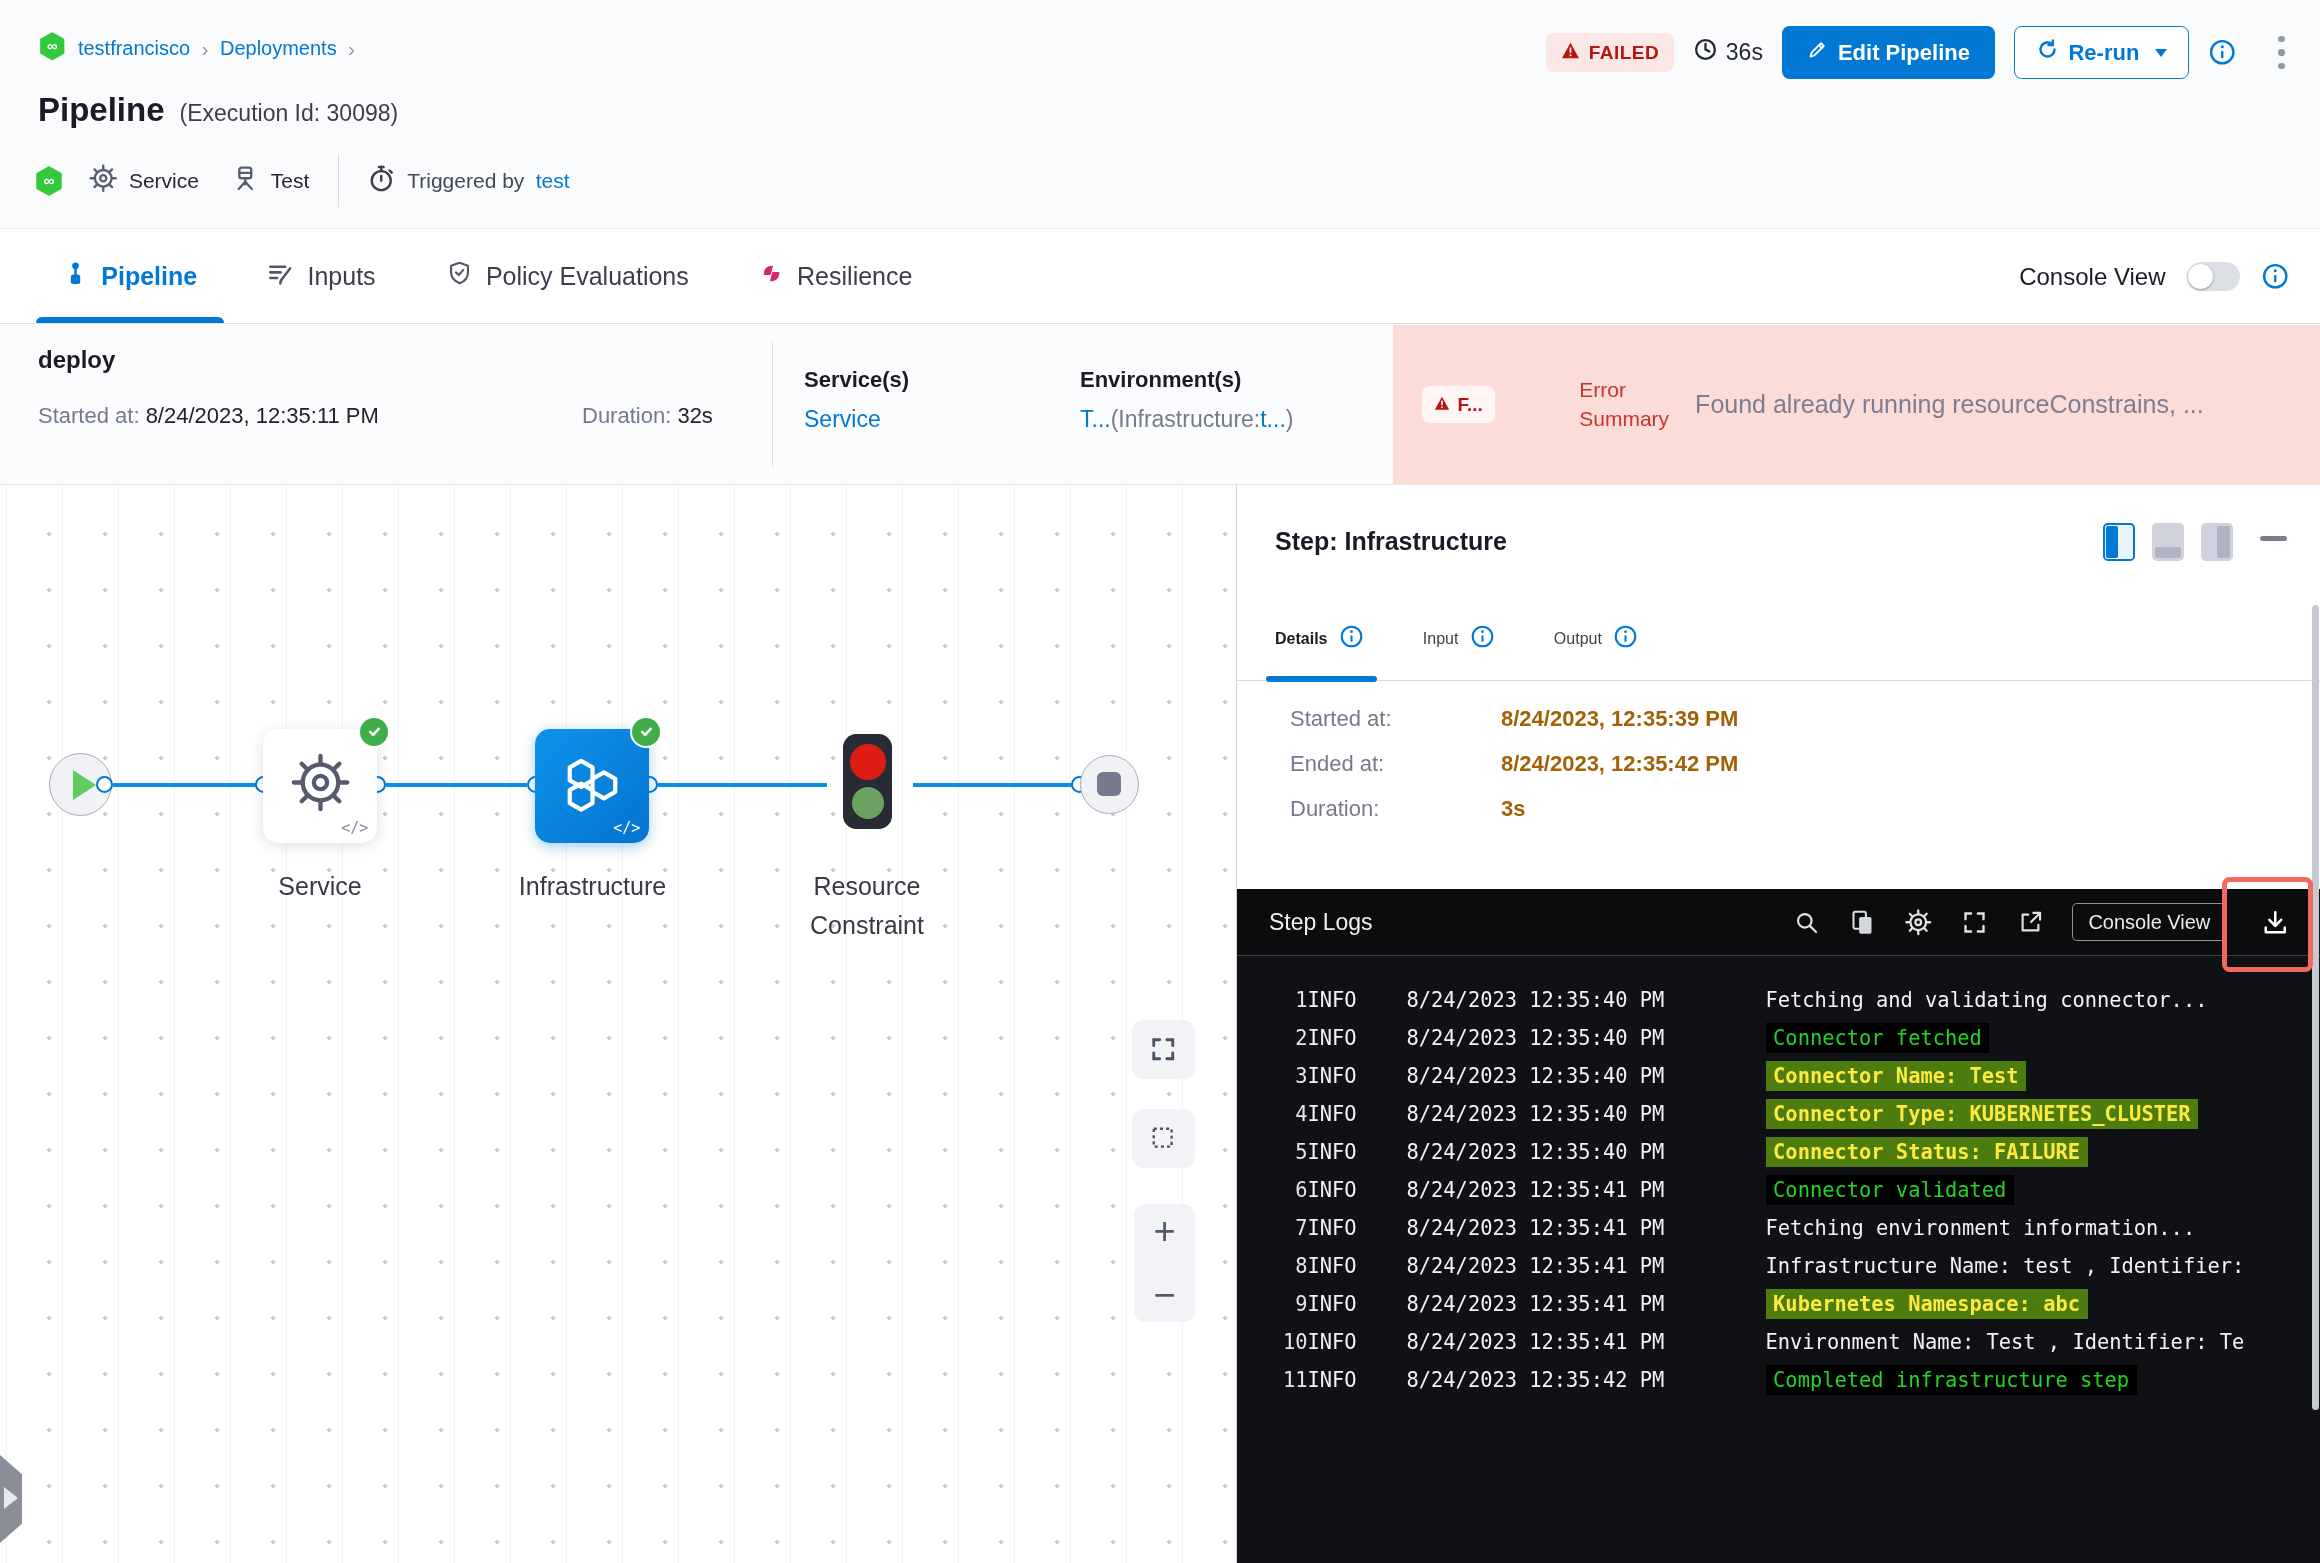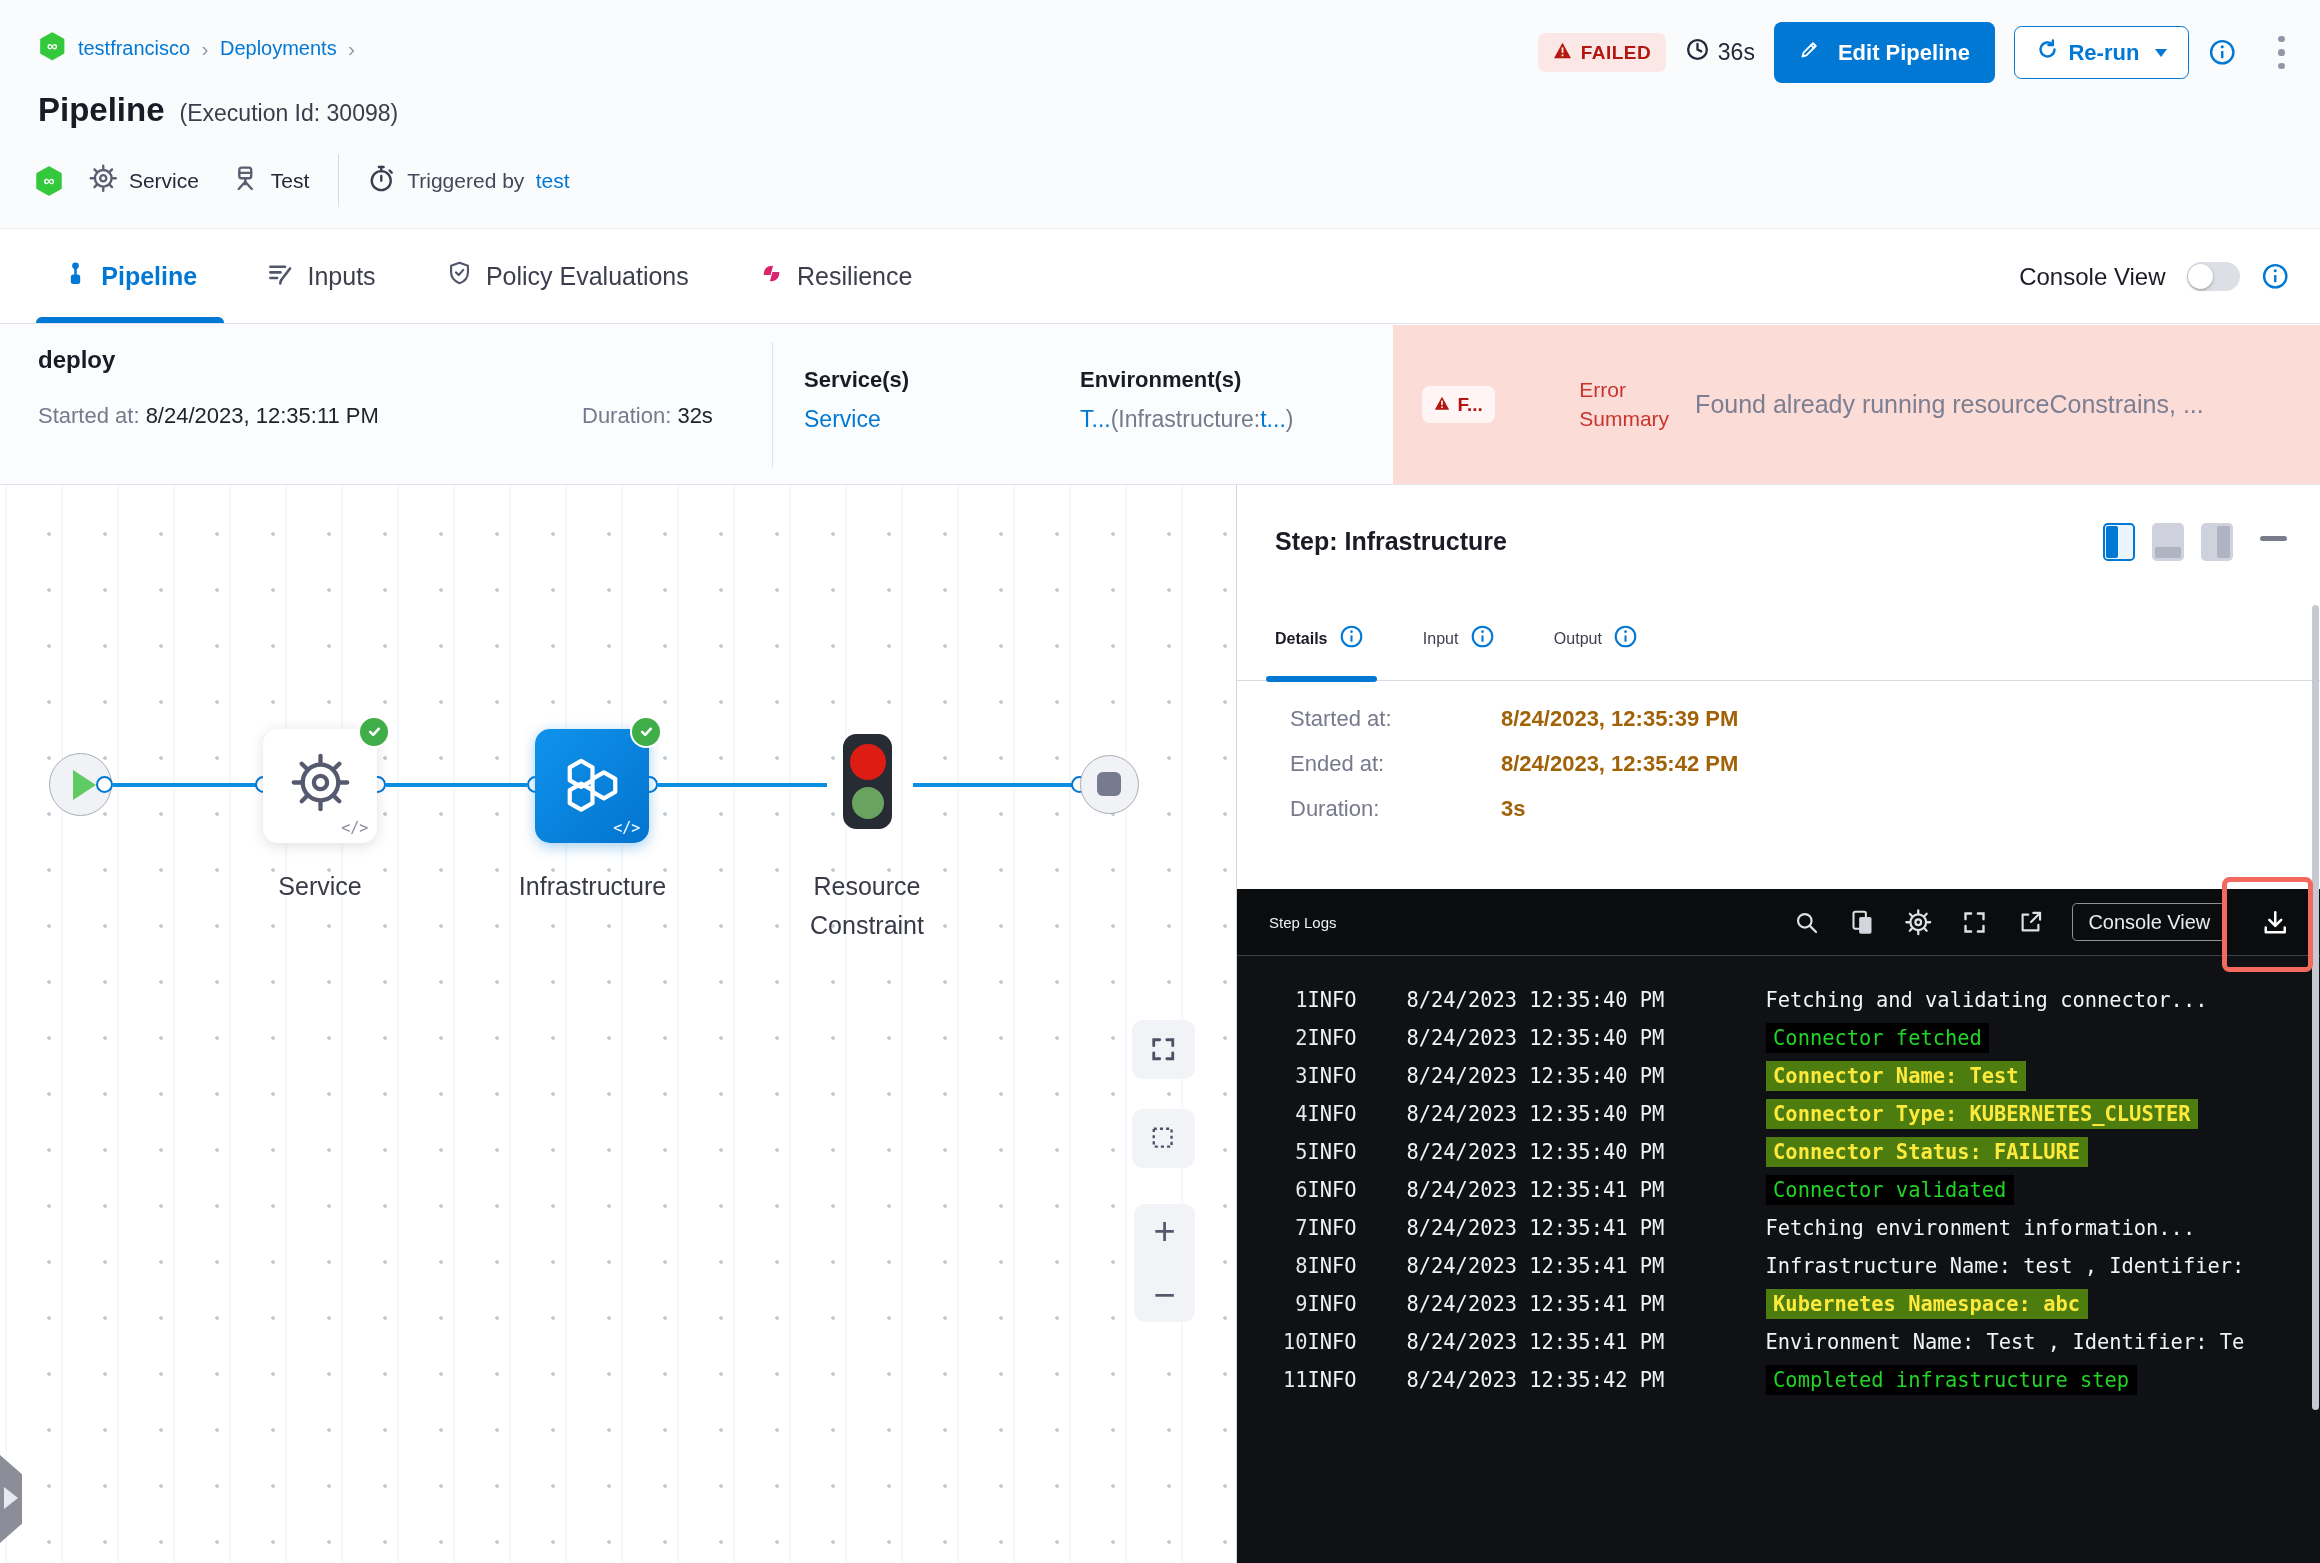--- a/index.html
+++ b/index.html
@@ -17,21 +17,21 @@
   .exec-id { font-size:23px; color:#3c3d4c; }
   .meta-row { position:absolute; left:34px; top:152px; display:flex; align-items:center; height:57px; }
   .meta-item { display:flex; align-items:center; gap:11.4px; font-size:21px; color:#26273a; }
   .meta-div { width:1px; height:53px; background:#d9dbe3; margin:0 28.5px; }
   .meta-link { color:#0278d5; }
   .trig-label { color:#45475a; }
 
   .header-actions { position:absolute; right:27px; top:25px; display:flex; align-items:center; gap:19px; height:55px; }
   .failed-badge { display:flex; align-items:center; gap:8.6px; background:#fbe7e6; border-radius:7.6px; padding:8.6px 15px; color:#b41710; font-weight:bold; font-size:19px; letter-spacing:0.5px; }
   .dur-chip { display:flex; align-items:center; gap:7.6px; font-size:23px; color:#26273a; }
-  .btn-primary { display:flex; align-items:center; gap:18px; background:#0278d5; color:#fff; border:none; border-radius:7.6px; height:61px; padding:0 25px; font-size:22px; font-weight:bold; cursor:pointer; font-family:inherit; }
+  .btn-primary { display:flex; align-items:center; gap:10px; background:#0278d5; color:#fff; border:none; border-radius:7.6px; height:53px; padding:0 25px; font-size:22px; font-weight:bold; cursor:pointer; font-family:inherit; }
   .btn-outline { display:flex; align-items:center; gap:9.5px; background:#fff; color:#0278d5; border:1.9px solid #0278d5; border-radius:7.6px; height:53px; padding:0 21px; font-size:22px; font-weight:bold; cursor:pointer; font-family:inherit; }
   .caret-down { width:0; height:0; border-left:6.7px solid transparent; border-right:6.7px solid transparent; border-top:8.6px solid #0278d5; margin-left:5.7px; }
   .kebab { display:flex; flex-direction:column; gap:6.7px; padding:5.7px 9.5px; cursor:pointer; margin-left:13.3px; }
   .kebab i { width:6.7px; height:6.7px; border-radius:50%; background:#9497a8; }
 
   
   .tabbar { position:absolute; top:228px; left:0; right:0; height:96px; background:#fff; border-top:1px solid #eef0f4; border-bottom:1px solid #dfe1e8; display:flex; align-items:stretch; padding-left:63px; }
   .tab { position:relative; display:flex; align-items:center; gap:13.3px; font-size:25px; color:#3c3e4d; margin-right:70px; cursor:pointer; }
   .tab.active { color:#0278d5; font-weight:bold; }
   .tab.active::after { content:""; position:absolute; left:-27px; right:-27px; bottom:0; height:5.7px; background:#0278d5; border-radius:5.7px 5.7px 0 0; }
@@ -118,21 +118,21 @@
   .ptab.active::after { content:""; position:absolute; left:-9.5px; right:-13.3px; bottom:-1.9px; height:5.7px; background:#0278d5; border-radius:5.7px; }
 
   .fields { position:absolute; top:221px; left:53px; }
   .frow { display:flex; margin-bottom:19px; font-size:22px; }
   .frow .fl { width:211px; color:#77798c; }
   .frow .fv { color:#a16207; font-weight:bold; }
 
   
   .logs { position:absolute; top:404px; left:0; right:0; bottom:0; background:#0f1114; }
   .logs-head { height:67px; background:#0b0c0e; border-bottom:1px solid #3c4147; display:flex; align-items:center; padding:0 32px; }
-  .logs-title { font-size:15px; color:#eef0f1; }
+  .logs-title { font-size:23px; color:#eef0f1; }
   .logs-tools { margin-left:auto; display:flex; align-items:center; gap:28.5px; }
   .ibtn { display:flex; align-items:center; justify-content:center; cursor:pointer; }
   .console-btn { border:1px solid #8d9298; border-radius:4.8px; color:#e9ebec; font-size:20px; padding:6.7px 15px; background:transparent; cursor:pointer; font-family:inherit; white-space:nowrap; }
   .logs-body { padding:25px 0 0 28.5px; font-family:"DejaVu Sans Mono",monospace; font-size:20.4px; overflow:hidden; }
   .log-line { display:flex; align-items:center; height:38px; white-space:pre; }
   .ln { width:42px; text-align:right; color:#e6e7e9; flex:none; }
   .lvl { width:63px; color:#f2f3f4; flex:none; }
   .time { width:285px; margin-left:36px; color:#f2f3f4; flex:none; }
   .msg { margin-left:74px; padding:2.9px 7.6px 3.8px 7.6px; }
   .msg-white { color:#f2f3f4; padding-left:0; }

